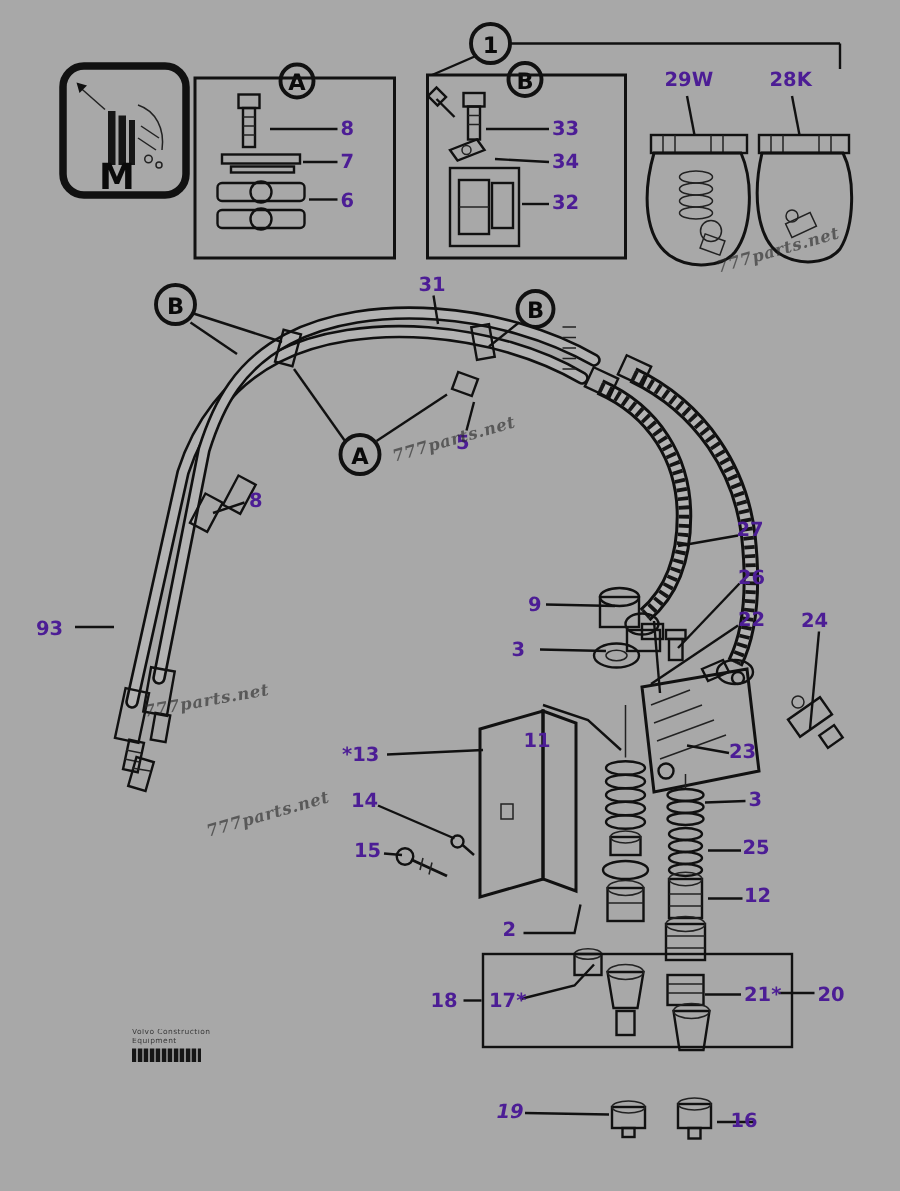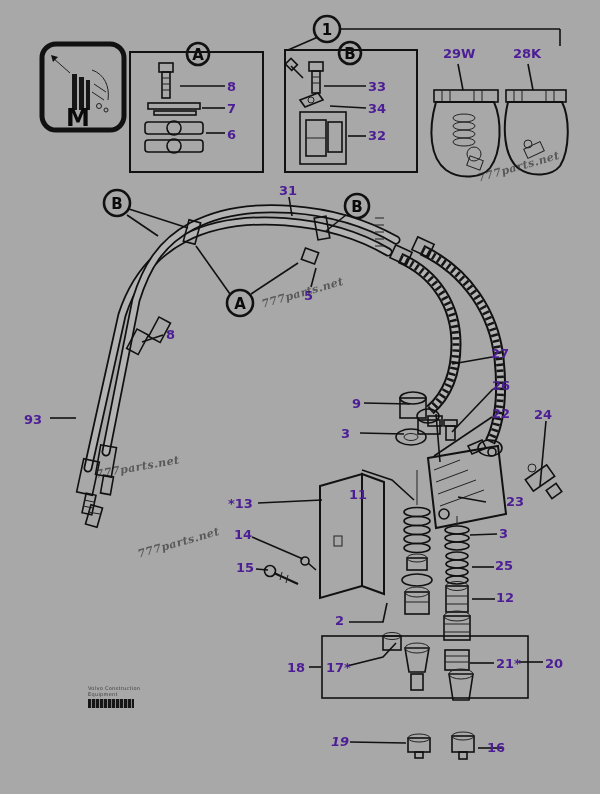--- a/index.html
+++ b/index.html
@@ -312,21 +312,21 @@
       <span class="plabel" style="left: 304px; top: 288px;">5</span>
       <span class="plabel" style="left: 166px; top: 327px;">8</span>
       <span class="plabel" style="left: 24px; top: 396px; margin-top: 16px;">93</span>
       <span class="plabel" style="left: 352px; top: 396px;">9</span>
       <span class="plabel" style="left: 341px; top: 426px;">3</span>
       <span class="plabel" style="left: 349px; top: 459px; margin-top: 28px;">11</span>
       <span class="plabel" style="left: 491px; top: 346px;">27</span>
       <span class="plabel" style="left: 492px; top: 378px;">26</span>
       <span class="plabel" style="left: 492px; top: 406px;">22</span>
       <span class="plabel" style="left: 534px; top: 407px;">24</span>
-      <span class="plabel" style="left: 506px; top: 494px;">23</span>
+      <span class="plabel" style="left: 486px; top: 494px;">23</span>
       <span class="plabel" style="left: 499px; top: 526px;">3</span>
       <span class="plabel" style="left: 495px; top: 558px;">25</span>
       <span class="plabel" style="left: 496px; top: 590px;">12</span>
       <span class="plabel" style="left: 228px; top: 496px;">*13</span>
       <span class="plabel" style="left: 234px; top: 527px;">14</span>
       <span class="plabel" style="left: 236px; top: 560px;">15</span>
       <span class="plabel" style="left: 335px; top: 613px;">2</span>
       <span class="plabel" style="left: 287px; top: 660px;">18</span>
       <span class="plabel" style="left: 326px; top: 660px;">17*</span>
       <span class="plabel" style="left: 496px; top: 656px;">21*</span>

